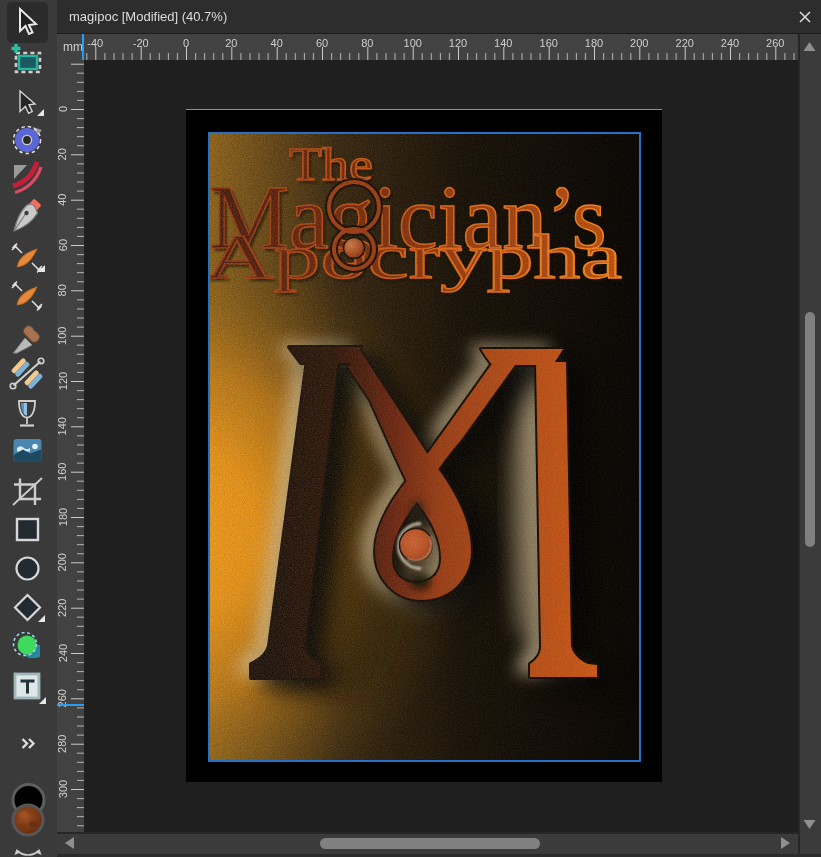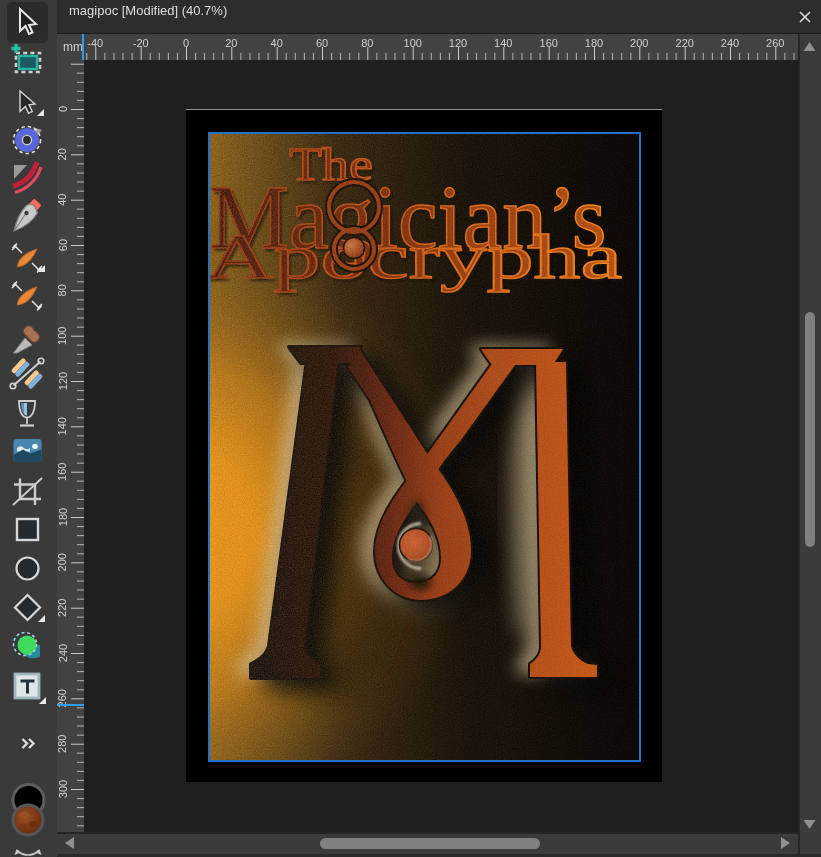--- a/index.html
+++ b/index.html
@@ -170,21 +170,21 @@
         <stop offset="1" stop-color="#4a4a4a"></stop>
       </linearGradient>
       <mask id="gmask">
         <rect width="433" height="630" fill="url(#gm)"></rect>
       </mask>
       <rect width="433" height="630" filter="url(#grainW)" opacity="0.25" mask="url(#gmask)"></rect>
       <rect width="433" height="630" filter="url(#grainB)" opacity="0.12"></rect>
       <rect x="1" y="1" width="431" height="628" fill="none" stroke="#2472c8" stroke-width="2"></rect>
     </svg>
     <div class="abs" style="left:57px;top:0;width:764px;height:34px;background:#2d2d2d;border-bottom:1px solid #1c1c1c;box-sizing:border-box">
-      <div class="abs" style="left:12px;top:3px;font-size:13px;color:#dcdcdc">magipoc [Modified] (40.7%)</div>
+      <div class="abs" style="left:12px;top:9px;font-size:13px;color:#dcdcdc">magipoc [Modified] (40.7%)</div>
       <svg class="abs" style="right:8px;top:9px" width="16" height="16">
         <path d="M3 3 L13 13 M13 3 L3 13" stroke="#d8d8d8" stroke-width="1.6"></path>
       </svg>
     </div>
     <svg width="741" height="26" style="position:absolute;left:57px;top:34px">
       <rect width="741" height="26" fill="#424242"></rect>
       <rect x="29.3" y="19" width="1" height="7" fill="#b5b5b5"></rect>
       <rect x="38.3" y="13" width="1" height="13" fill="#cbcbcb"></rect>
       <rect x="47.4" y="19" width="1" height="7" fill="#b5b5b5"></rect>
       <rect x="56.5" y="19" width="1" height="7" fill="#b5b5b5"></rect>

